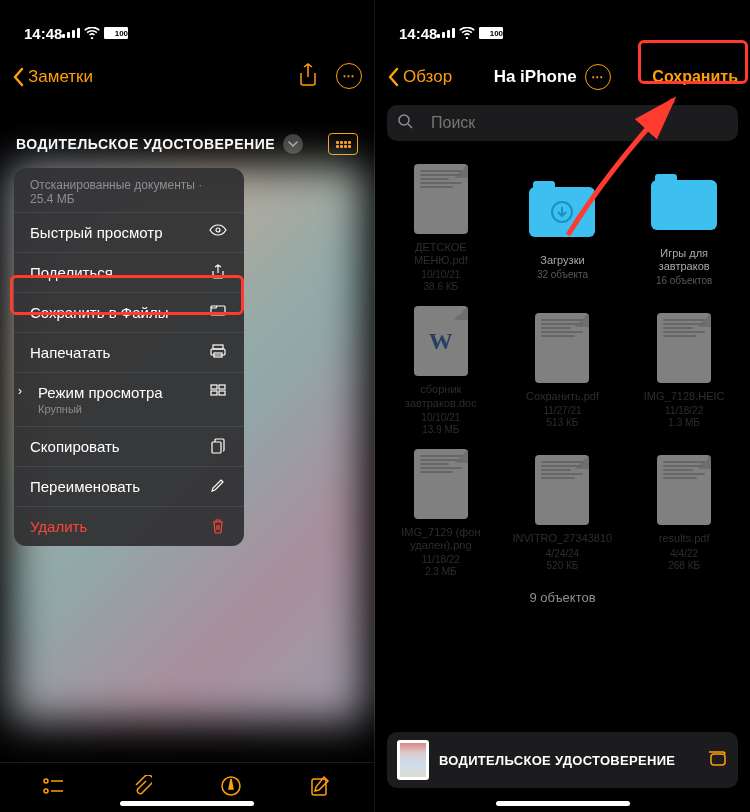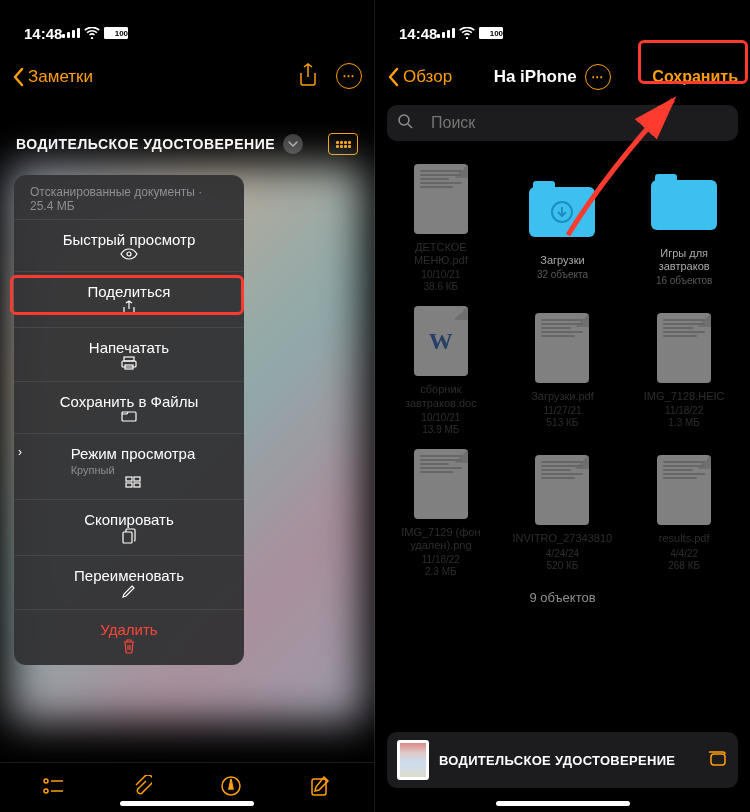--- a/index.html
+++ b/index.html
@@ -31,23 +31,23 @@
 .note-title { color: #fff; font-size: 14px; font-weight: 700; letter-spacing: 0.5px; }
 .chevron-circle { width: 20px; height: 20px; background: #3a3a3c; border-radius: 50%; display: flex; align-items: center; justify-content: center; }
 .keyboard-btn { width: 30px; height: 22px; border: 1.5px solid #ff9f0a; border-radius: 4px; display: flex; align-items: center; justify-content: center; }
 .keyboard-inner { display: grid; grid-template-columns: repeat(4,1fr); gap: 1px; }
 .keyboard-inner div { width: 3px; height: 3px; background: #ff9f0a; border-radius: 1px; }
 
 .note-body { flex: 1; position: relative; padding: 0 10px 10px; }
 .blurred-bg { position: absolute; inset: 0 10px 10px; border-radius: 6px; overflow: hidden; background: linear-gradient(135deg, #a8b4c8 0%, #d4c8b8 25%, #a8c8c8 50%, #c8a8b8 75%, #b8b8c8 100%); filter: blur(20px); opacity: 0.85; }
 
 
-.context-menu { position: relative; margin: 10px 4px; background: rgba(50,50,52,0.95); border-radius: 12px; overflow: hidden; width: 230px; backdrop-filter: blur(10px); }
+.context-menu { position: relative; margin: 3px 4px; background: rgba(50,50,52,0.95); border-radius: 12px; overflow: hidden; width: 230px; backdrop-filter: blur(10px); }
 .menu-header { padding: 10px 16px 6px; color: #8e8e93; font-size: 12px; }
-.menu-item { display: flex; align-items: center; justify-content: space-between; padding: 11px 16px; color: #fff; font-size: 15px; border-top: 0.5px solid rgba(255,255,255,0.08); flex-direction: column; }
+.menu-item { display: flex; justify-content: space-between; padding: 11px 16px; color: #fff; font-size: 15px; border-top: 0.5px solid rgba(255,255,255,0.08); }
 .menu-item.danger { color: #ff453a; }
 .menu-item .icon-slot { width: 20px; display: flex; justify-content: center; color: #fff; }
 .menu-item.danger .icon-slot { color: #ff453a; }
 .submenu-indicator { position: absolute; left: 4px; font-size: 12px; }
 .menu-item.view-mode { position: relative; padding-left: 24px; }
 .menu-sub { font-size: 11px; color: #8e8e93; }
 .menu-item-col { display: flex; flex-direction: column; gap: 2px; }
 
 
 .highlight-red { position: absolute; border: 3px solid #ff3b30; border-radius: 6px; pointer-events: none; z-index: 100; }
@@ -169,35 +169,35 @@
       </div>
       <div class="menu-item">
         <span>Поделиться</span>
         <span class="icon-slot">
             <svg width="14" height="16" viewBox="0 0 14 16" fill="none" stroke="#fff" stroke-width="1.2">
               <path d="M7 1v8M4 3l3-2 3 2M2 7v6a1 1 0 001 1h8a1 1 0 001-1V7"></path>
             </svg>
           </span>
       </div>
       <div class="menu-item">
+        <span>Сохранить в Файлы</span>
+        <span class="icon-slot">
+            <svg width="16" height="12" viewBox="0 0 16 12" fill="none" stroke="#fff" stroke-width="1.2">
+              <rect x="1" y="2" width="14" height="9" rx="1"></rect>
+              <path d="M1 4h5l1-2"></path>
+            </svg>
+          </span>
+      </div>
+      <div class="menu-item">
         <span>Напечатать</span>
         <span class="icon-slot">
             <svg width="16" height="14" viewBox="0 0 16 14" fill="none" stroke="#fff" stroke-width="1.2">
               <rect x="3" y="1" width="10" height="4"></rect>
               <rect x="1" y="5" width="14" height="6" rx="1"></rect>
               <rect x="4" y="9" width="8" height="4"></rect>
-            </svg>
-          </span>
-      </div>
-      <div class="menu-item">
-        <span>Сохранить в Файлы</span>
-        <span class="icon-slot">
-            <svg width="16" height="12" viewBox="0 0 16 12" fill="none" stroke="#fff" stroke-width="1.2">
-              <rect x="1" y="2" width="14" height="9" rx="1"></rect>
-              <path d="M1 4h5l1-2"></path>
             </svg>
           </span>
       </div>
       <div class="menu-item view-mode">
         <span class="submenu-indicator">›</span>
         <div class="menu-item-col">
           <span>Режим просмотра</span>
           <span class="menu-sub">Крупный</span>
         </div>
         <span class="icon-slot">
@@ -366,21 +366,21 @@
             <div class="doc-thumb">
               <div class="doc-content">
                 <div class="doc-line"></div>
                 <div class="doc-line"></div>
                 <div class="doc-line" style="width:70%"></div>
                 <div class="doc-line"></div>
                 <div class="doc-line" style="width:80%"></div>
               </div>
             </div>
           </div>
-          <div class="file-name dim">Загрузки.pdf</div>
+          <div class="file-name dim">Сохранить.pdf</div>
           <div class="file-meta">11/27/21<br>513 КБ</div>
         </div>
         <div class="file-item dimmed">
           <div class="file-icon">
             <div class="doc-thumb">
               <div class="doc-content">
                 <div class="doc-line"></div>
                 <div class="doc-line"></div>
                 <div class="doc-line" style="width:70%"></div>
                 <div class="doc-line"></div>

